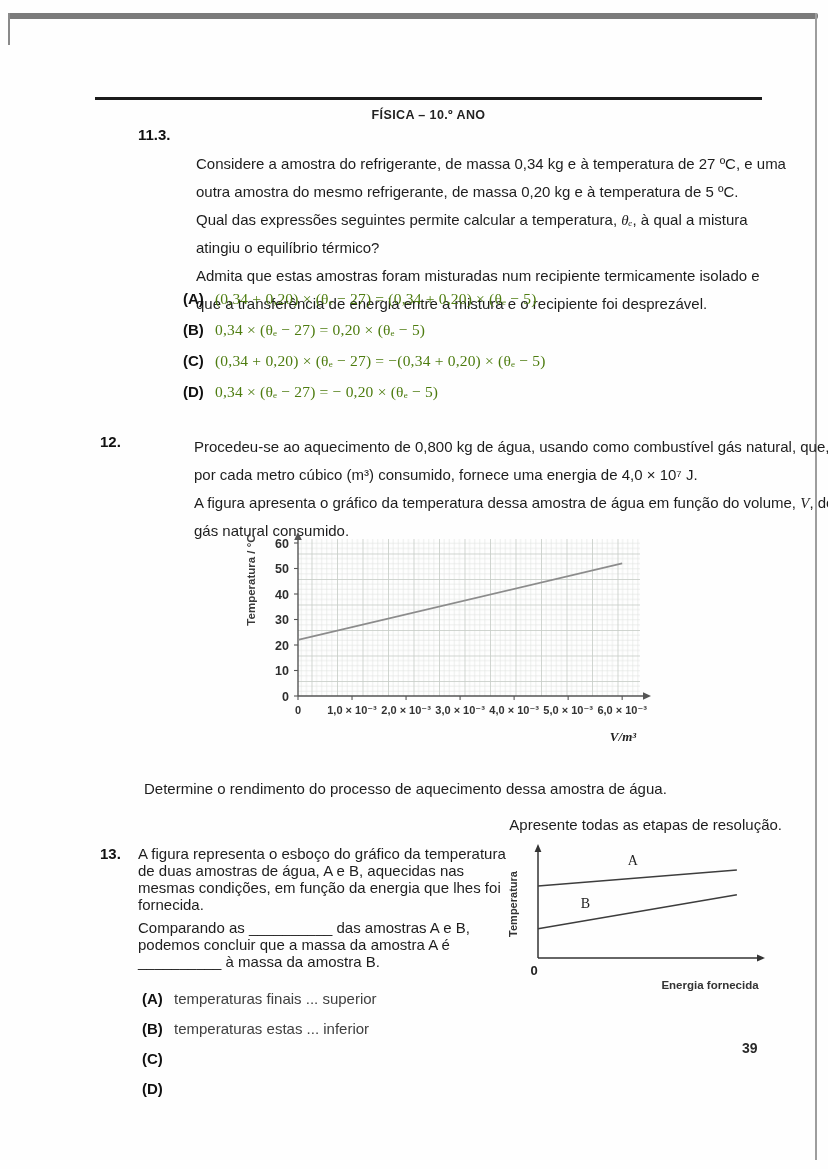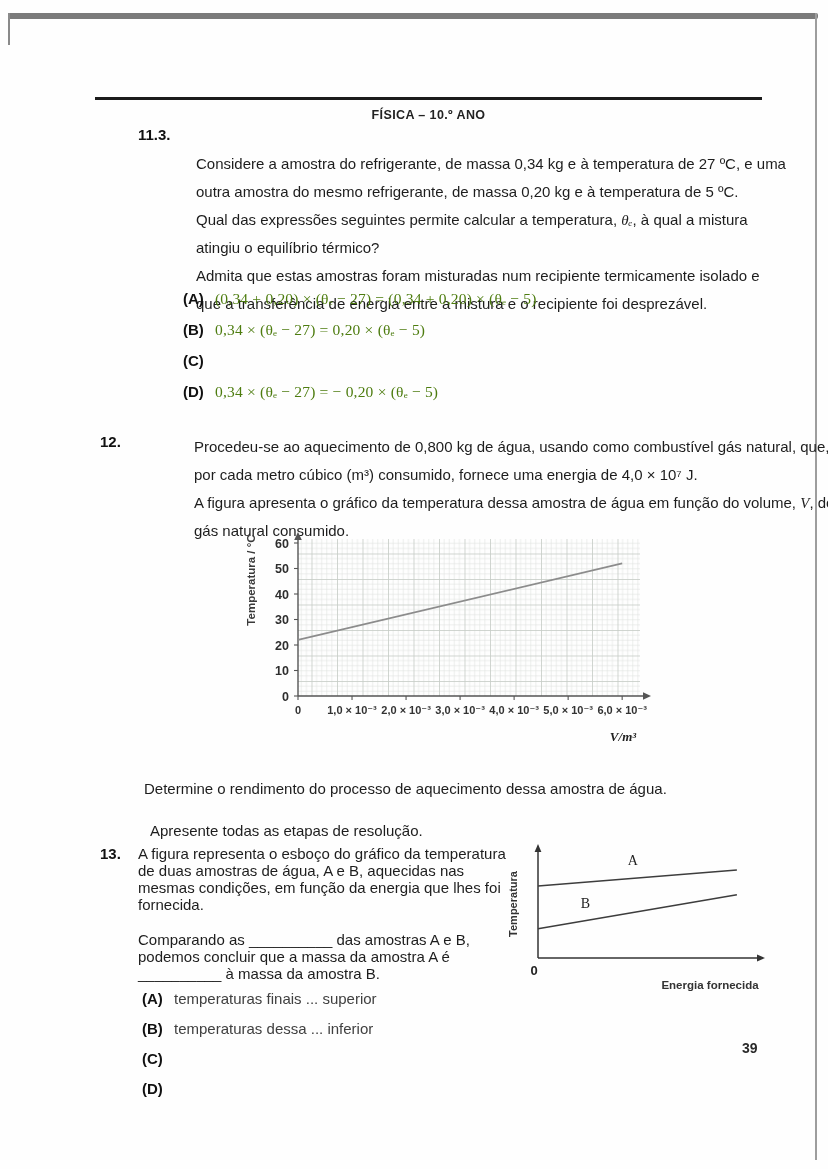--- a/index.html
+++ b/index.html
@@ -24,21 +24,21 @@
   .qbody{font-size:15px;line-height:28px;text-align:left;}
   .qbody p{margin:0;}
   .q113-num{left:138px;top:126px;}
   .q113-body{left:196px;top:126px;width:592px;margin-top:24px;}
   .q12-num{left:100px;top:433px;}
   .q12-body{left:146px;top:433px;width:644px;margin-left:48px;}
   .q12-close{left:138px;top:768px;width:644px;font-size:15px;line-height:30px;}
   .q13-num{left:100px;top:845px;}
   .q13-body{left:138px;top:845px;width:378px;font-size:15px;line-height:17px;}
   .q13-body p{margin:0;}
-  .q13-body .p2{margin-top:18px;}
+  .q13-body .p2{margin-top:6px;}
   .serif-inline{font-family:"Liberation Serif","DejaVu Serif","DejaVu Sans",serif;font-style:italic;}
   
   .opts{display:block;}
   .opts-113{left:183px;top:290px;width:580px;}
   .opt-row{display:flex;align-items:baseline;height:31px;}
   .opt-letter{font-weight:700;font-size:15px;width:32px;flex:0 0 32px;color:#111;}
   .opt-formula{font-family:"Liberation Serif","DejaVu Serif","DejaVu Sans",serif;
     font-size:15.5px;letter-spacing:.2px;color:#4d7c0f;}
   .opts-13{left:142px;top:990px;width:500px;}
   .opts-13 .opt-row{height:30px;}
@@ -80,20 +80,21 @@
   <div class="opt-row">
     <span class="opt-letter">(A)</span>
     <span class="opt-formula">(0,34 + 0,20) × (θₑ − 27) = (0,34 + 0,20) × (θₑ − 5)</span>
   </div>
   <div class="opt-row">
     <span class="opt-letter">(B)</span>
     <span class="opt-formula">0,34 × (θₑ − 27) = 0,20 × (θₑ − 5)</span>
   </div>
   <div class="opt-row">
     <span class="opt-letter">(C)</span>
+    <span class="opt-formula">(0,34 + 0,20) × (θₑ − 27) = −(0,34 + 0,20) × (θₑ − 5)</span>
   </div>
   <div class="opt-row">
     <span class="opt-letter">(D)</span>
     <span class="opt-formula">0,34 × (θₑ − 27) = − 0,20 × (θₑ − 5)</span>
   </div>
 </div>
 
 <div class="abs qnum q12-num">12.</div>
 <div class="abs qbody q12-body">
   <p>Procedeu-se ao aquecimento de 0,800 kg de água, usando como combustível gás natural, que, por cada metro cúbico (m³) consumido, fornece uma energia de 4,0 × 10⁷ J.</p>
@@ -140,21 +141,21 @@
     <text x="54" y="70.5" class="tickylab" text-anchor="end">40</text>
     <line x1="59" y1="40.5" x2="63" y2="40.5" class="tick"></line>
     <text x="54" y="45" class="tickylab" text-anchor="end">50</text>
     <line x1="59" y1="15" x2="63" y2="15" class="tick"></line>
     <text x="54" y="19.5" class="tickylab" text-anchor="end">60</text>
     <polyline points="63.0,111.9 387.2,35.4" fill="none" stroke="#8c8c8c" stroke-width="1.6"></polyline>
   </svg>
 
 <div class="abs q12-close">
   <p style="margin:6px;">Determine o rendimento do processo de aquecimento dessa amostra de água.</p>
-  <p style="margin:12px;">Apresente todas as etapas de resolução.</p>
+  <p style="margin:0;text-align:right;">Apresente todas as etapas de resolução.</p>
 </div>
 
 <div class="abs qnum q13-num">13.</div>
 <div class="abs q13-body">
   <p>A figura representa o esboço do gráfico da temperatura de duas amostras de água, A e B, aquecidas nas mesmas condições, em função da energia que lhes foi fornecida.</p>
   <p class="p2">Comparando as __________ das amostras A e B, podemos concluir que a massa da amostra A é __________ à massa da amostra B.</p>
 </div>
 
 <svg class="abs chart2" width="275" height="160" viewBox="0 0 275 160">
   <path class="axis2" d="M33 120V14"></path>
@@ -170,21 +171,21 @@
     <text x="80.46000000000001" y="69.94999999999999" class="serlab" text-anchor="middle">B</text>
   </svg>
 
 <div class="abs opts opts-13">
   <div class="opt-row">
     <span class="opt-letter">(A)</span>
     <span class="opt-text">temperaturas finais ... superior</span>
   </div>
   <div class="opt-row">
     <span class="opt-letter">(B)</span>
-    <span class="opt-text">temperaturas dessa ... inferior</span>
+    <span class="opt-text">temperaturas estas ... inferior</span>
   </div>
   <div class="opt-row">
     <span class="opt-letter">(C)</span>
   </div>
   <div class="opt-row">
     <span class="opt-letter">(D)</span>
   </div>
 </div>
 
 <div class="abs page-number">39</div>

